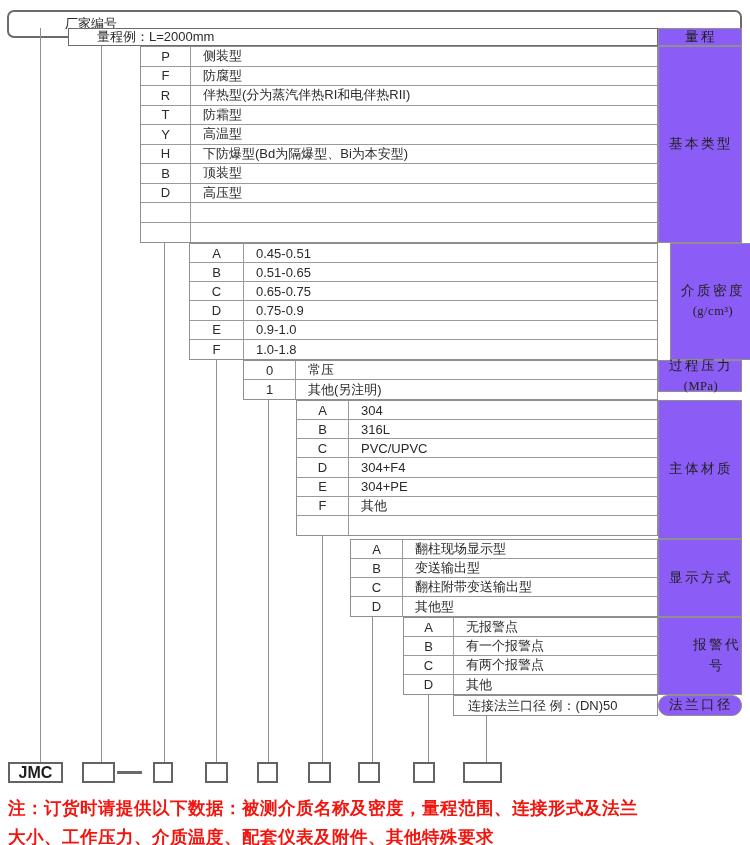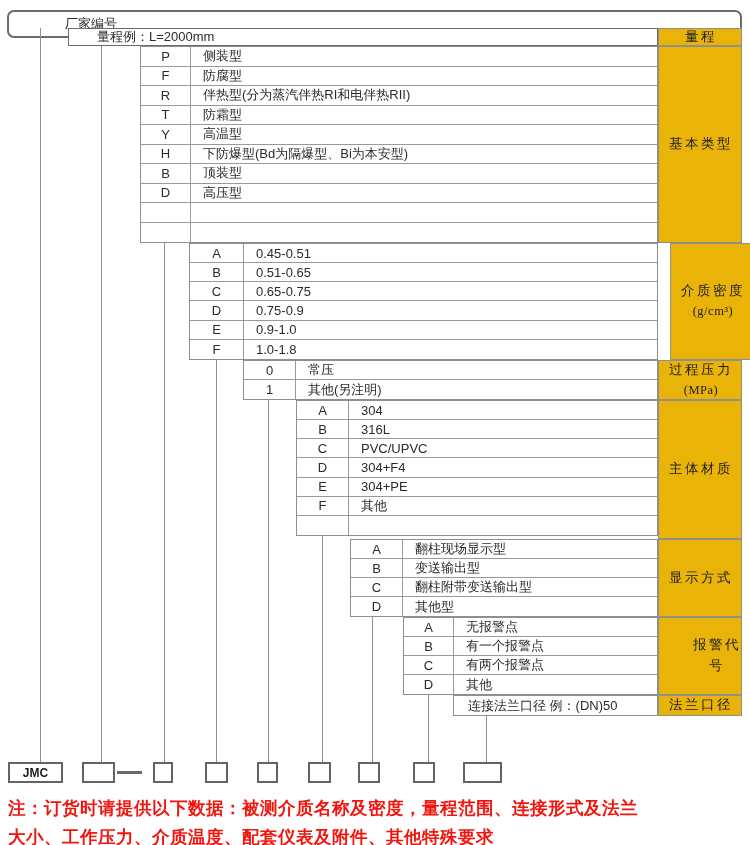--- a/index.html
+++ b/index.html
@@ -13,29 +13,29 @@
   .row:last-child{border-bottom:none;}
   .code{box-sizing:border-box;border-right:1px solid #9a9a9a;display:flex;align-items:center;justify-content:center;font-size:13px;flex:0 0 auto;}
   .desc{flex:1;display:flex;align-items:center;padding-left:12px;font-size:13px;white-space:nowrap;}
   .t-basic .code{width:50px;}
   .t-density .code{width:54px;}
   .t-pressure .code{width:52px;}
   .t-material .code{width:52px;}
   .t-display .code{width:52px;}
   .t-alarm .code{width:50px;}
   .lab{
-    position:absolute;box-sizing:border-box;border:1px solid #8f8f8f;background:#eab308;
+    position:absolute;box-sizing:border-box;border:1px solid #8f8f8f;background:#8b5cf6;
     left:658px;width:84px;display:flex;flex-direction:column;align-items:center;justify-content:center;
     font-family:"Liberation Serif", serif;font-size:13.5px;letter-spacing:2.5px;color:#222;
     text-align:center;line-height:1.55;padding-left:2px;
   }
   .lab .unit{letter-spacing:0.5px;font-size:12.5px;}
   .vline{position:absolute;width:1px;background:#8f8f8f;}
   .cbox{position:absolute;box-sizing:border-box;border:2px solid #636363;background:#fff;top:762px;height:21px;}
-  .model{display:flex;align-items:center;justify-content:center;font-weight:bold;font-size:12px;color:#1d1d1d;}
+  .model{display:flex;align-items:center;justify-content:center;font-weight:bold;font-size:16px;color:#1d1d1d;}
   .dash{position:absolute;height:3px;background:#6a6a6a;top:771px;}
   .hdr-text{display:flex;align-items:center;font-size:13px;white-space:nowrap;}
   .note{
     position:absolute;left:8px;top:794px;width:738px;
     color:#f2150e;font-weight:bold;font-size:17.5px;line-height:29px;letter-spacing:0.5px;
   }
 </style>
 </head>
 <body>
 
@@ -208,34 +208,34 @@
   <div class="lab" style="top:28px;height:18px;">
       <span>量程</span>
     </div>
   <div class="lab" style="top:46px;height:197px;font-family:Liberation Serif, serif;">
       <span>基本类型</span>
     </div>
   <div class="lab" style="top:243px;height:117px;margin-left:12px;">
       <span>介质密度</span>
       <span class="unit">(g/cm³)</span>
     </div>
-  <div class="lab" style="top:360px;height:40px;">
+  <div class="lab" style="top:360px;height:32px;">
       <span>过程压力</span>
       <span class="unit">(MPa)</span>
     </div>
   <div class="lab" style="top:400px;height:139px;">
       <span>主体材质</span>
     </div>
   <div class="lab" style="top:539px;height:78px;">
       <span>显示方式</span>
     </div>
   <div class="lab" style="top:617px;height:78px;padding-left:34px;">
       <span>报警代号</span>
     </div>
-  <div class="lab" style="top:695px;height:21px;">
+  <div class="lab" style="top:695px;height:21px;border-radius:10px;">
       <span>法兰口径</span>
     </div>
 
   <div class="vline" style="left:40px;top:28px;height:734px;"></div>
   <div class="vline" style="left:101px;top:46px;height:716px;"></div>
   <div class="vline" style="left:164px;top:243px;height:519px;"></div>
   <div class="vline" style="left:216px;top:360px;height:402px;"></div>
   <div class="vline" style="left:268px;top:400px;height:362px;"></div>
   <div class="vline" style="left:322px;top:536px;height:226px;"></div>
   <div class="vline" style="left:372px;top:617px;height:145px;"></div>

